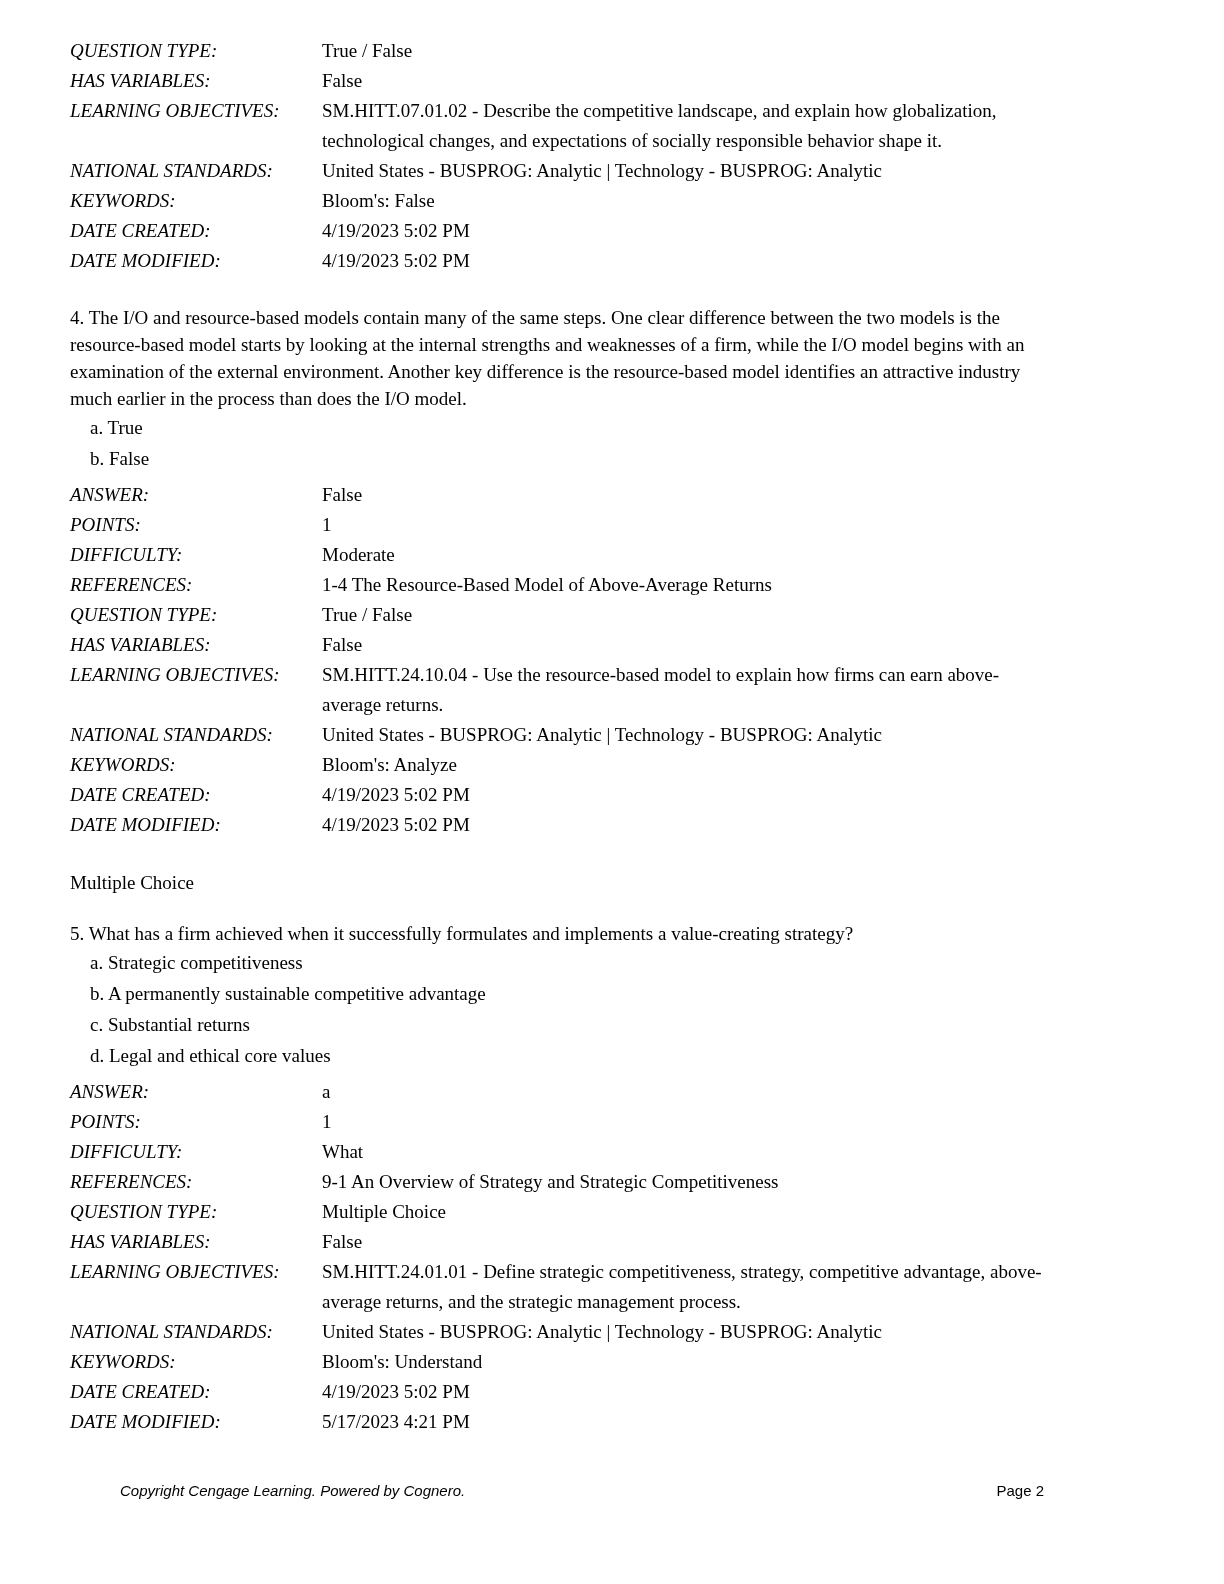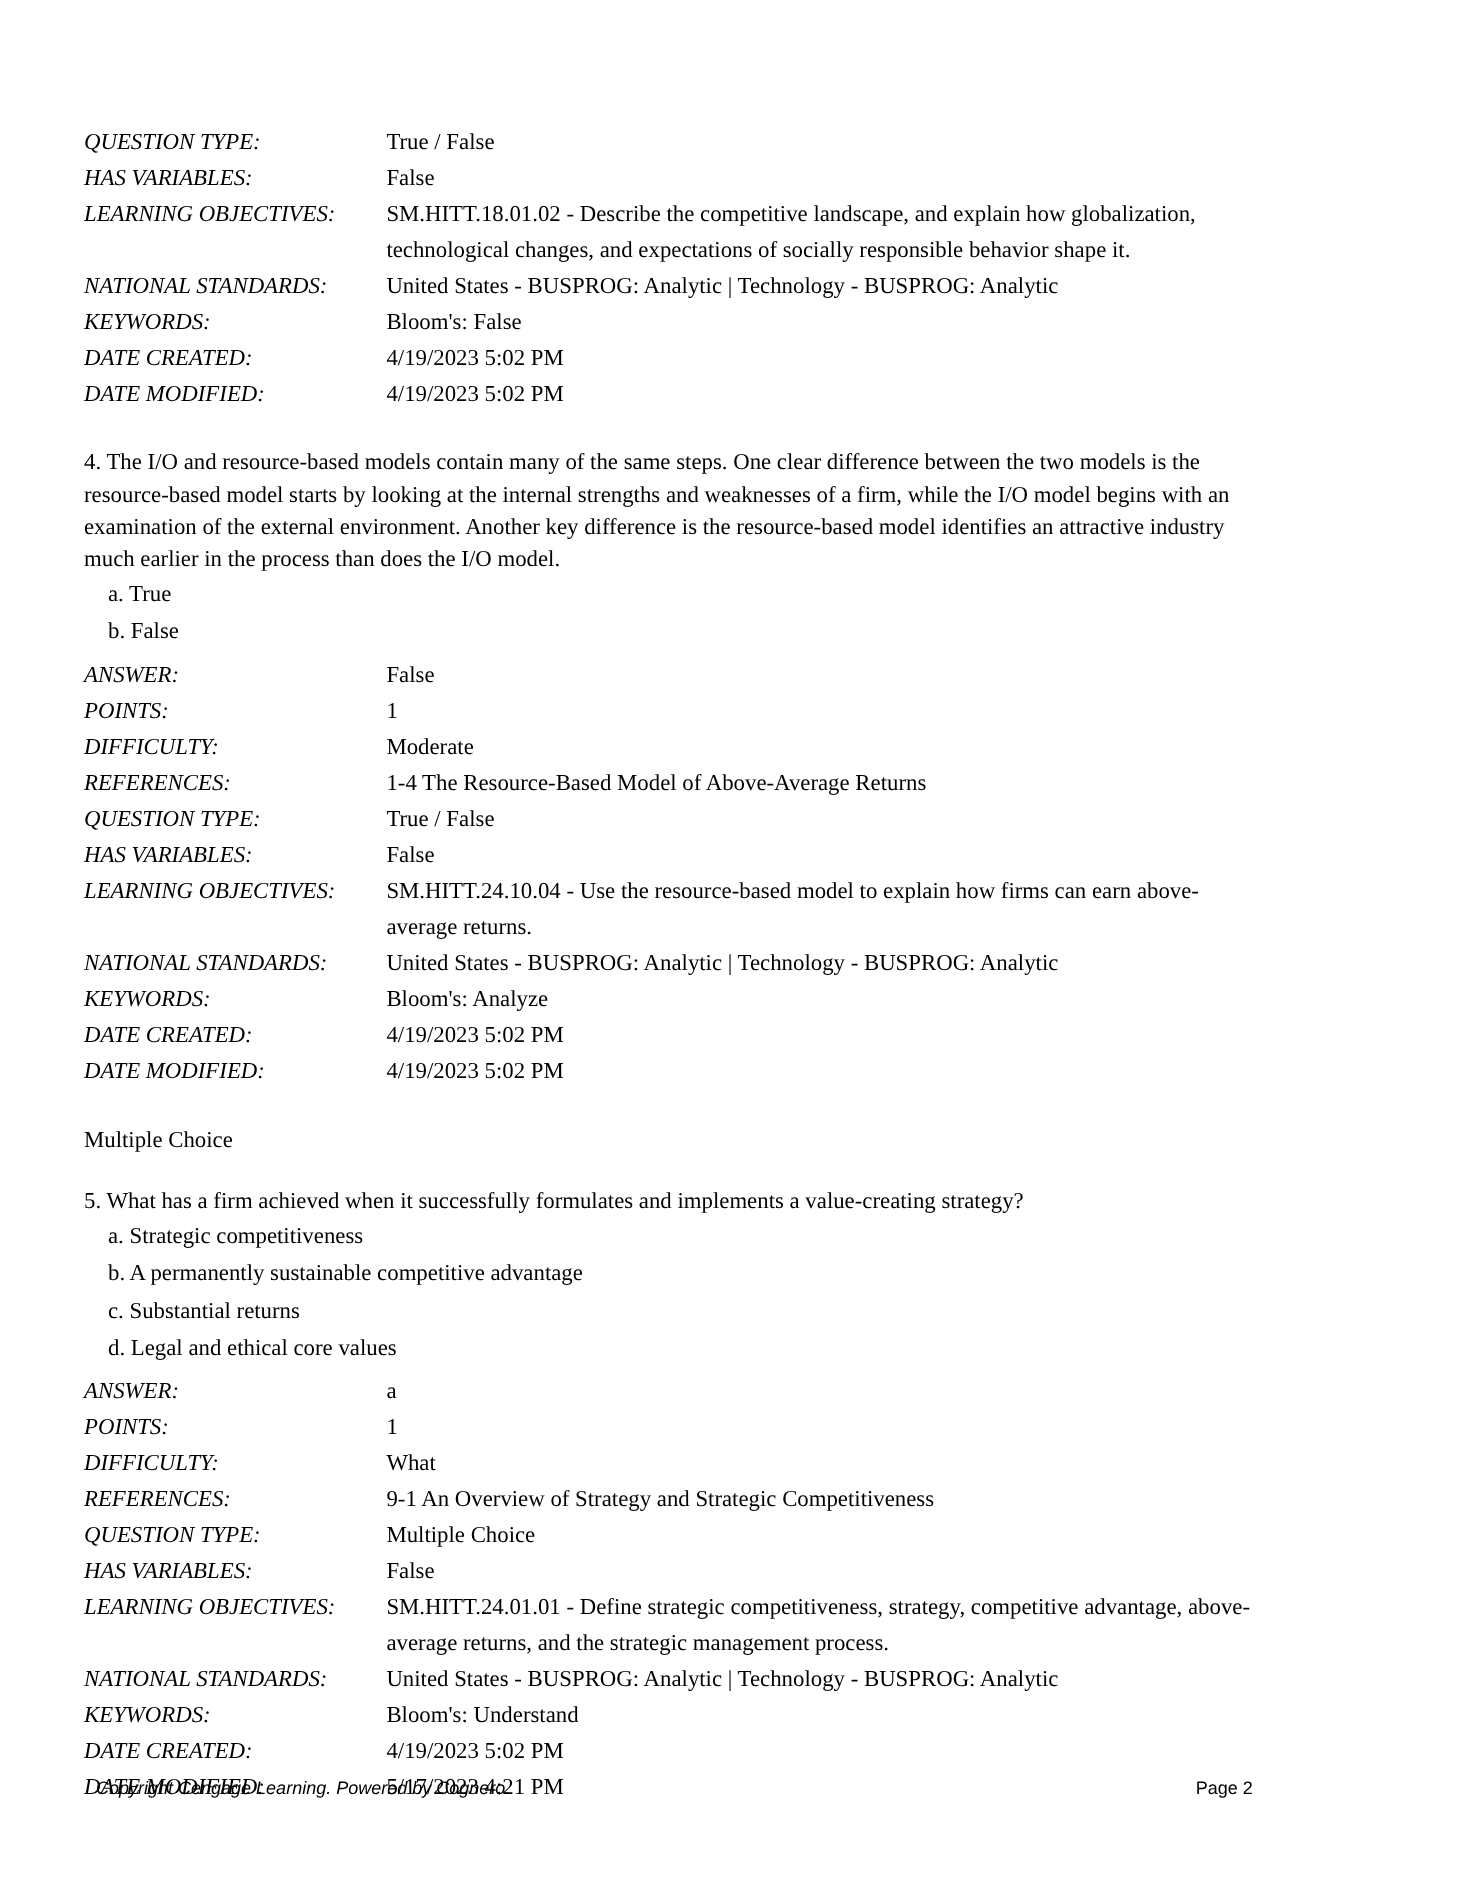--- a/index.html
+++ b/index.html
@@ -10,21 +10,21 @@
     font-family: "Liberation Serif", serif;
     font-size: 19px;
     color: #000000;
     position: relative;
     overflow: hidden;
   }
   .page {
     position: relative;
     width: 1120px;
     height: 1584px;
-    padding: 104px 64px 0 70px;
+    padding: 36px 64px 0 70px;
   }
   .meta-block { width: 100%; }
   .meta-row { display: flex; align-items: flex-start; }
   .meta-label {
     flex: 0 0 252px;
     width: 252px;
     font-style: italic;
     line-height: 30px;
     white-space: nowrap;
   }
@@ -49,40 +49,40 @@
     position: absolute;
     left: 80px;
     right: 76px;
     top: 1482px;
     display: flex;
     justify-content: space-between;
     align-items: baseline;
     font-family: "Liberation Sans", sans-serif;
     font-size: 15px;
   }
-  .footer-left { font-style: italic; }
+  .footer-left { font-style: italic; margin-left: 40px; }
   .footer-right { font-style: normal; }
 </style>
 </head>
 <body>
 
 <div class="page">
 
   <div class="meta-block">
     <div class="meta-row">
       <span class="meta-label">QUESTION TYPE:</span>
       <span class="meta-value">True / False</span>
     </div>
     <div class="meta-row">
       <span class="meta-label">HAS VARIABLES:</span>
       <span class="meta-value">False</span>
     </div>
     <div class="meta-row">
       <span class="meta-label">LEARNING OBJECTIVES:</span>
-      <span class="meta-value">SM.HITT.18.01.02 - Describe the competitive landscape, and explain how globalization, technological changes, and expectations of socially responsible behavior shape it.</span>
+      <span class="meta-value">SM.HITT.07.01.02 - Describe the competitive landscape, and explain how globalization, technological changes, and expectations of socially responsible behavior shape it.</span>
     </div>
     <div class="meta-row">
       <span class="meta-label">NATIONAL STANDARDS:</span>
       <span class="meta-value">United States - BUSPROG: Analytic | Technology - BUSPROG: Analytic</span>
     </div>
     <div class="meta-row">
       <span class="meta-label">KEYWORDS:</span>
       <span class="meta-value">Bloom's: False</span>
     </div>
     <div class="meta-row">

